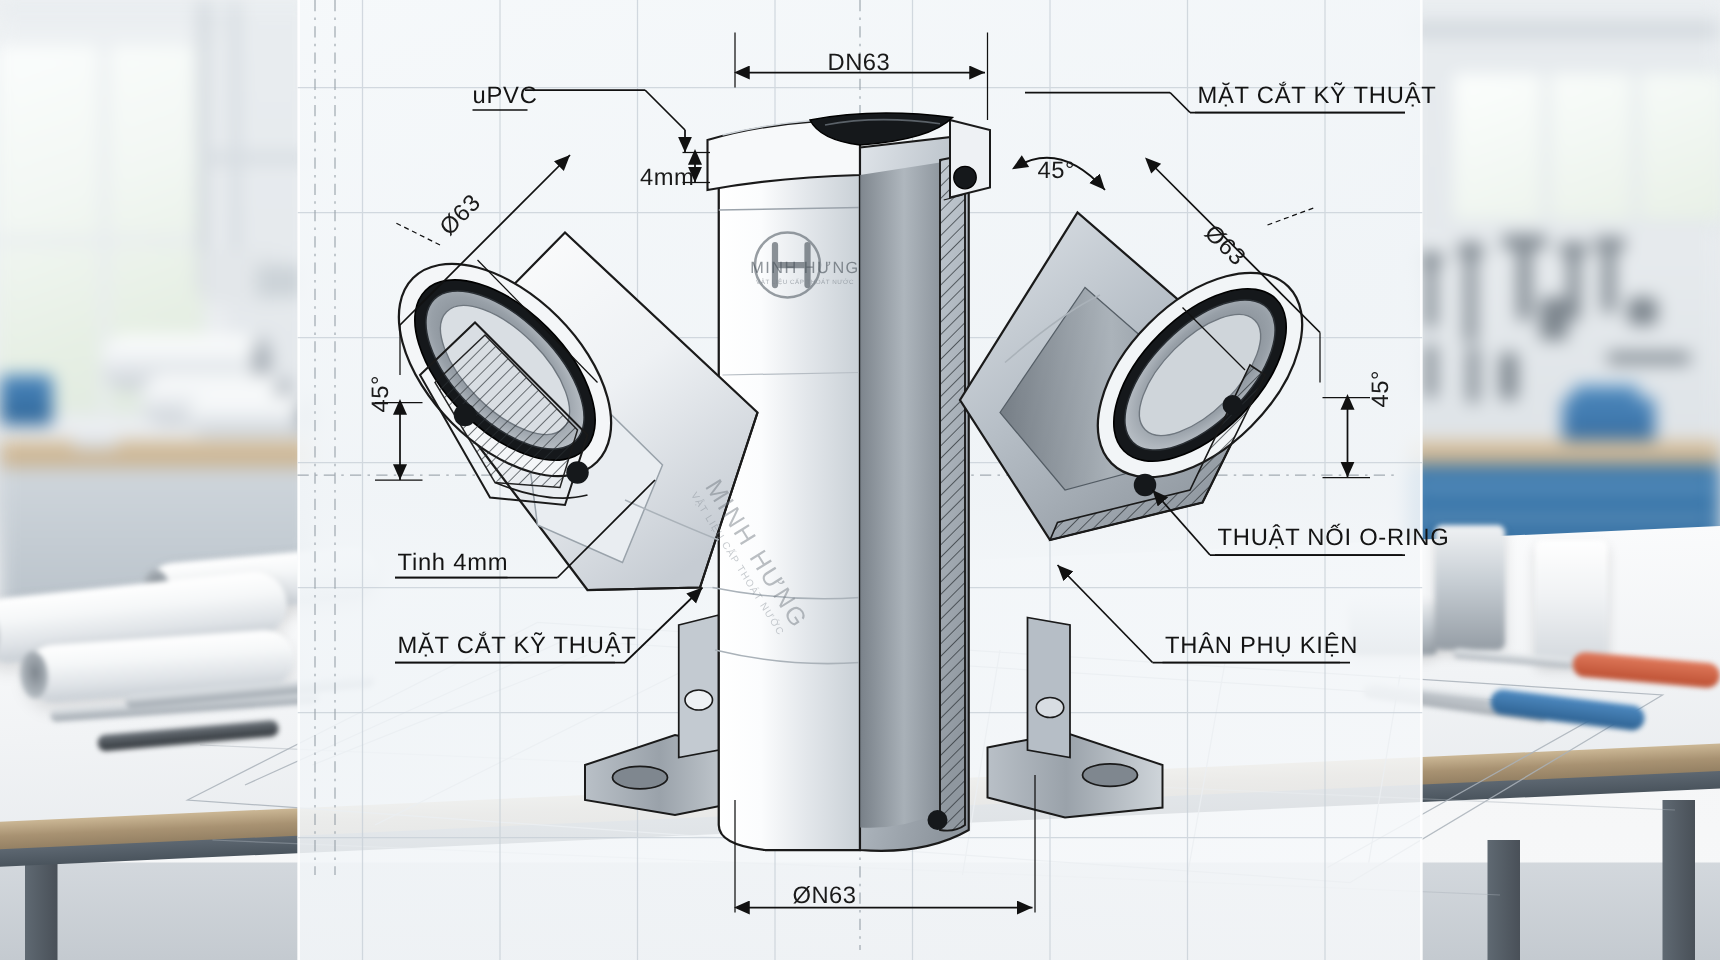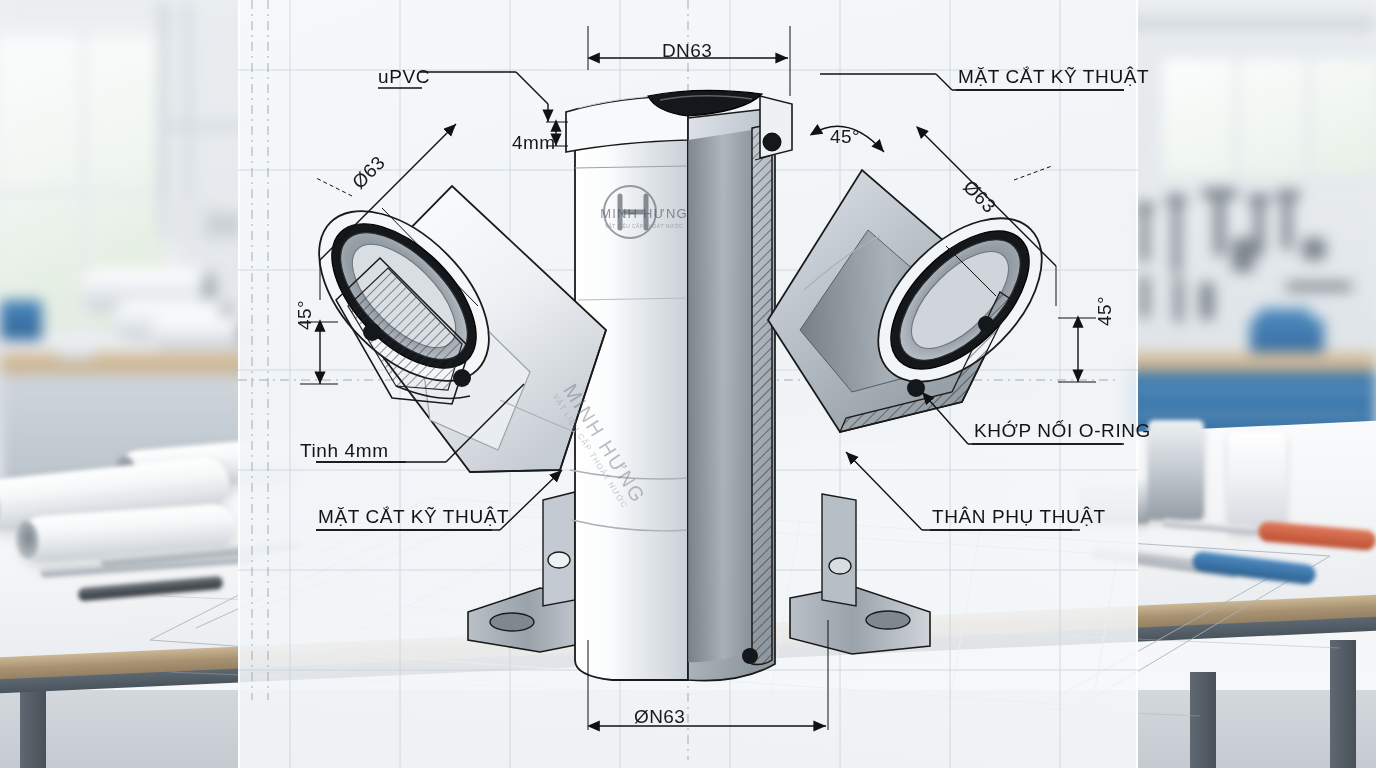--- a/index.html
+++ b/index.html
@@ -482,27 +482,27 @@
   <div class="dimtxt" style="left:830px; top:126px;">45°</div>
 
   <div class="dimtxt" style="left:348px; top:178px; transform:rotate(-45deg); transform-origin:left top;">Ø63</div>
 
   <div class="dimtxt" style="left:974px; top:176px; transform:rotate(45deg); transform-origin:left top;">Ø63</div>
 
   <div class="dimtxt" style="left:294px; top:330px; transform:rotate(-90deg); transform-origin:left top;">45°</div>
 
   <div class="dimtxt" style="left:1094px; top:326px; transform:rotate(-90deg); transform-origin:left top;">45°</div>
 
-  <div class="labtxt" style="left:300px; top:440px;">Tinh 4mm</div>
+  <div class="labtxt" style="left:318px; top:440px;">Tinh 4mm</div>
 
   <div class="labtxt" style="left:318px; top:506px;">MẶT CẮT KỸ THUẬT</div>
 
-  <div class="labtxt" style="left:974px; top:420px;">KHỚP NỐI O-RING</div>
-
-  <div class="labtxt" style="left:932px; top:506px;">THÂN PHỤ THUẬT</div>
+  <div class="labtxt" style="left:974px; top:420px;">THUẬT NỐI O-RING</div>
+
+  <div class="labtxt" style="left:932px; top:506px;">THÂN PHỤ KIỆN</div>
 
   <div class="dimtxt" style="left:634px; top:706px;">ØN63</div>
 
   <div style="position:absolute; left:596px; top:206px; width:96px; text-align:center; opacity:.62;">
     <div style="font-size:13px; letter-spacing:1.2px; color:#4a535b;">MINH HƯNG</div>
     <div style="font-size:5px; letter-spacing:.4px; color:#7a828a; margin-top:2px;">VẬT LIỆU CẤP THOÁT NƯỚC</div>
   </div>
 
   <div style="position:absolute; left:578px; top:380px; transform:rotate(58deg); transform-origin:left top; opacity:.45;">
     <div style="font-size:20px; letter-spacing:2px; color:#6b737b;">MINH HƯNG</div>

